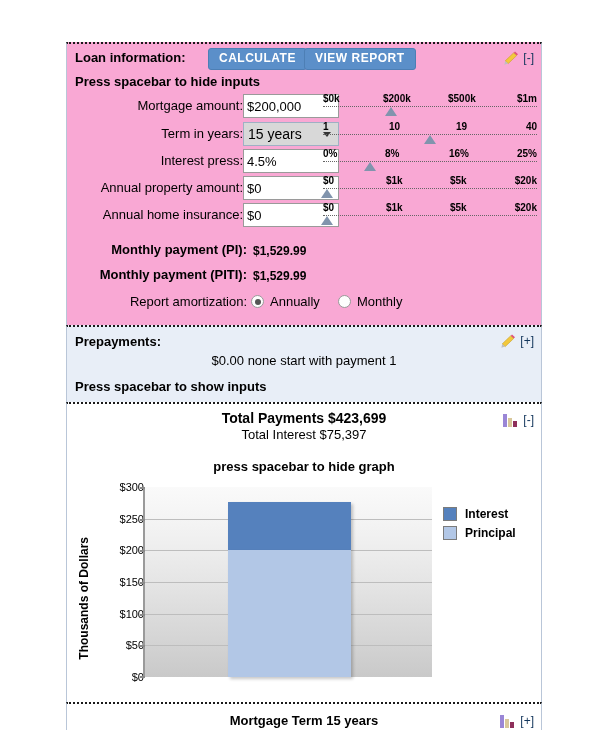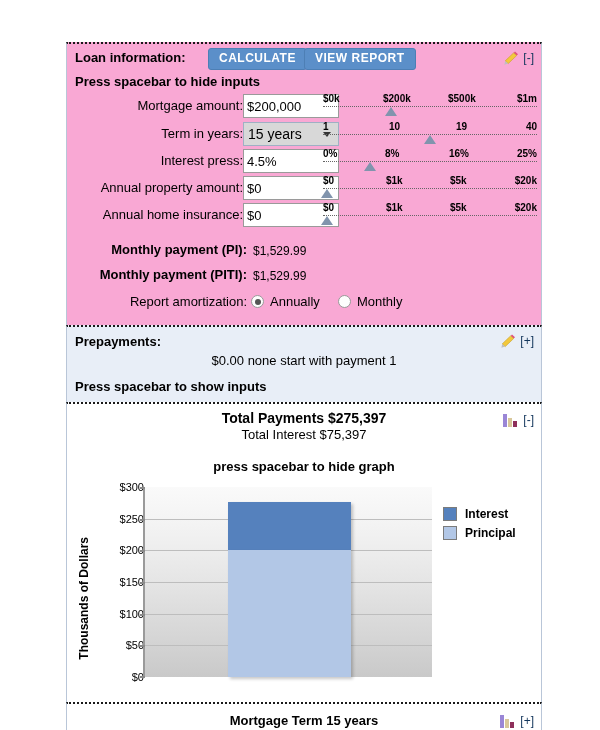--- a/index.html
+++ b/index.html
@@ -237,21 +237,21 @@
     top: 3px;
     font-size: 13px;
     font-weight: bold;
     color: #000;
   }
   .pay-val {
     position: absolute;
     left: 186px;
     top: 5px;
     font-size: 12px;
-    font-weight: normal;
+    font-weight: bold;
     color: #000;
   }
   .amort-row {
     position: relative;
     height: 28px;
   }
   .amort-lbl {
     position: absolute;
     left: 0; width: 180px;
     text-align: right;
@@ -535,21 +535,21 @@
       <span class="tool-grp" style="top:9px">
         <span class="chart-ico">
           <i style="left:0;width:4px;height:13px;background:#9a86d6;"></i>
           <i style="left:5px;width:4px;height:9px;background:#d8c79a;"></i>
           <i style="left:10px;width:4px;height:6px;background:#8e2f5a;"></i>
         </span>
         <span class="toggle">[-]</span>
       </span>
 
       <div class="tot-wrap">
-        <div class="tot-main">Total Payments $275,397</div>
+        <div class="tot-main">Total Payments $423,699</div>
         <div class="tot-sub">Total Interest $75,397</div>
       </div>
 
       <div class="graph-title">press spacebar to hide graph</div>
 
       <div class="chart-area">
         <span class="yaxis-title">Thousands of Dollars</span>
 
         <div class="ytick-col">
           <span class="ytick" style="top:-6px">$300</span>

